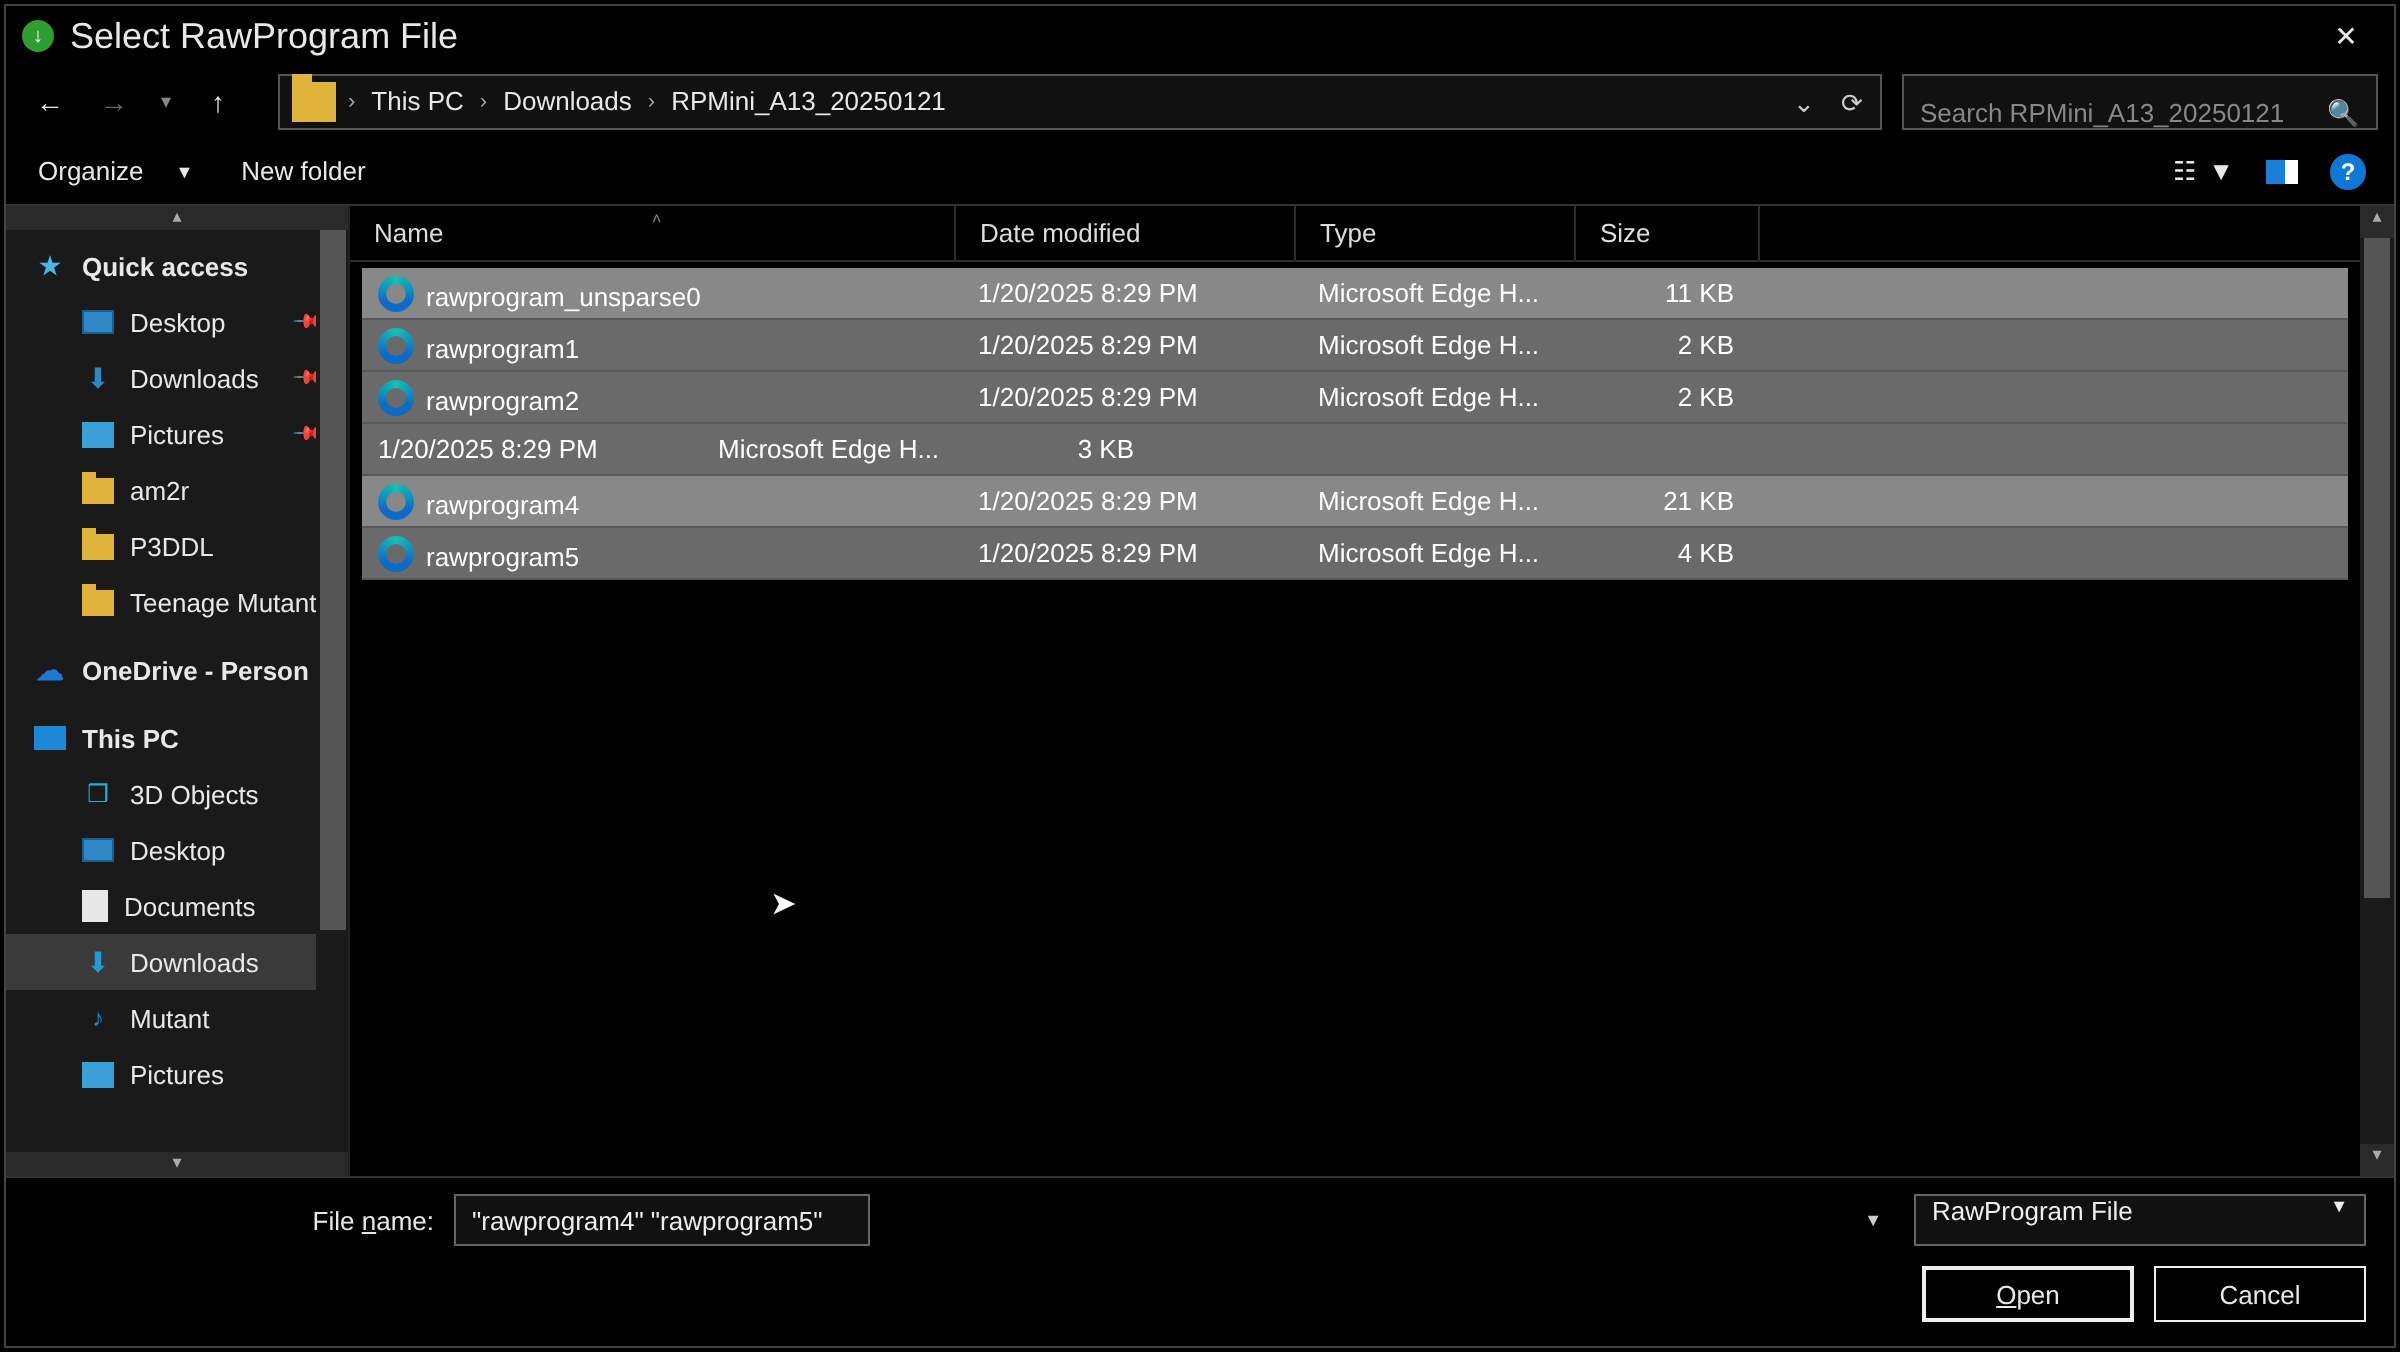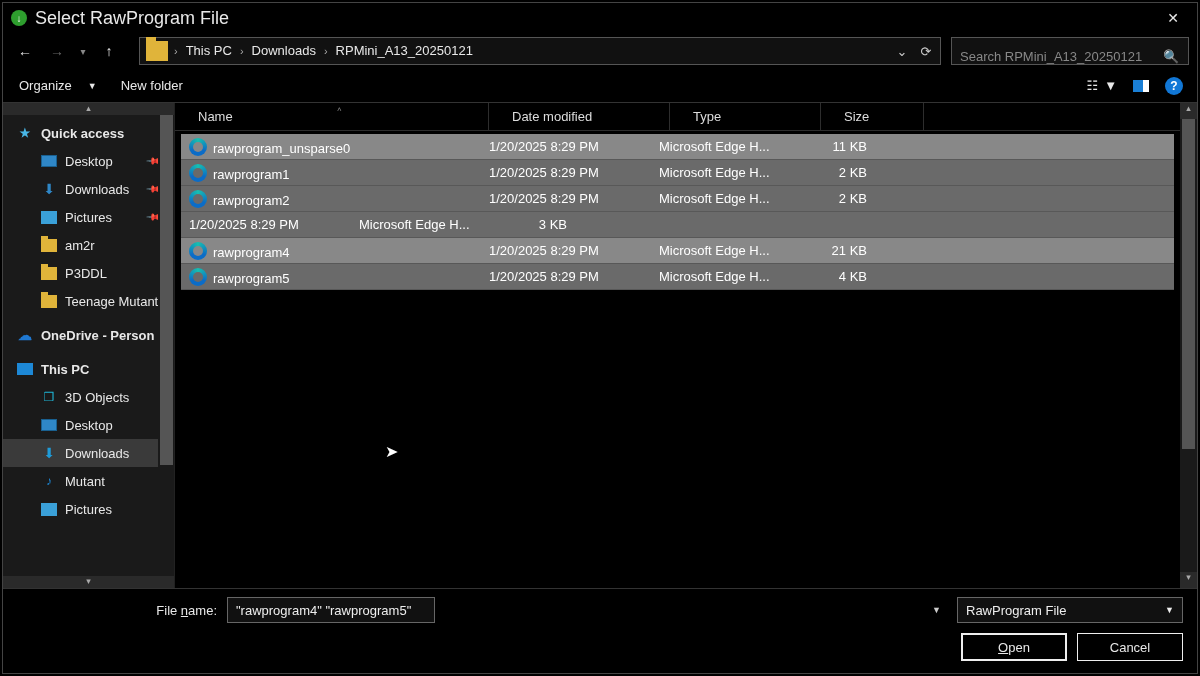--- a/index.html
+++ b/index.html
@@ -191,21 +191,21 @@
   .scrollbar-v .thumb { position:absolute; top:0; left:2px; right:2px; height:330px; background:#555;}
 
   .cols {
     height: 28px;
     display:flex;
     align-items:center;
     border-bottom:1px solid #2d2d2d;
     color:#ddd;
     font-size:13px;
   }
-  .cols .col { padding-left:12px; border-right:1px solid #2d2d2d; height:100%; display:flex; align-items:center;margin-left:11px;}
+  .cols .col { padding-left:12px; border-right:1px solid #2d2d2d; height:100%; display:flex; align-items:center;}
   .col.name { flex: 0 0 303px; position:relative;}
   .col.name .sort-caret{ position:absolute; left:50%; top:2px; font-size:8px; color:#888;}
   .col.date { flex: 0 0 170px; }
   .col.type { flex: 0 0 140px; }
   .col.size { flex: 0 0 92px; justify-content:flex-start;}
   .rows { padding: 3px 6px;}
   .row {
     height: 26px;
     display:flex; align-items:center;
     background:#6a6a6a;
@@ -258,21 +258,21 @@
     position:relative;
   }
   .combo-wrap{ position:relative; flex:1;}
   .combo-caret{
     position:absolute; right:6px; top:50%; transform:translateY(-50%);
     font-size:9px; color:#ccc; pointer-events:none;
   }
   .type-combo {
     width:226px; height:26px;
     border:1px solid #666; background:#111; color:#eee;
-    display:flex; align-items:center; justify-content:space-between;
+    display:flex; justify-content:space-between;
     padding:0 8px;
   }
   .btn {
     width:106px; height:28px;
     border:1px solid #eee;
     display:flex; align-items:center; justify-content:center;
   }
   .btn.primary { border-width:2px; }
   .btn u { text-decoration: underline; }
   .btn span.rest{}
@@ -386,20 +386,24 @@
             <span>This PC</span>
           </div>
       <div class="item indent">
             <span class="ico cube">❒</span>
             <span>3D Objects</span>
           </div>
       <div class="item indent">
             <span class="ico desktop"></span>
             <span>Desktop</span>
           </div>
+      <div class="item indent">
+            <span class="ico doc"></span>
+            <span>Documents</span>
+          </div>
       <div class="item indent selected">
             <span class="ico download-sel">⬇</span>
             <span>Downloads</span>
           </div>
       <div class="item indent">
             <span class="ico music">♪</span>
             <span>Mutant</span>
           </div>
       <div class="item indent">
             <span class="ico pictures"></span>

